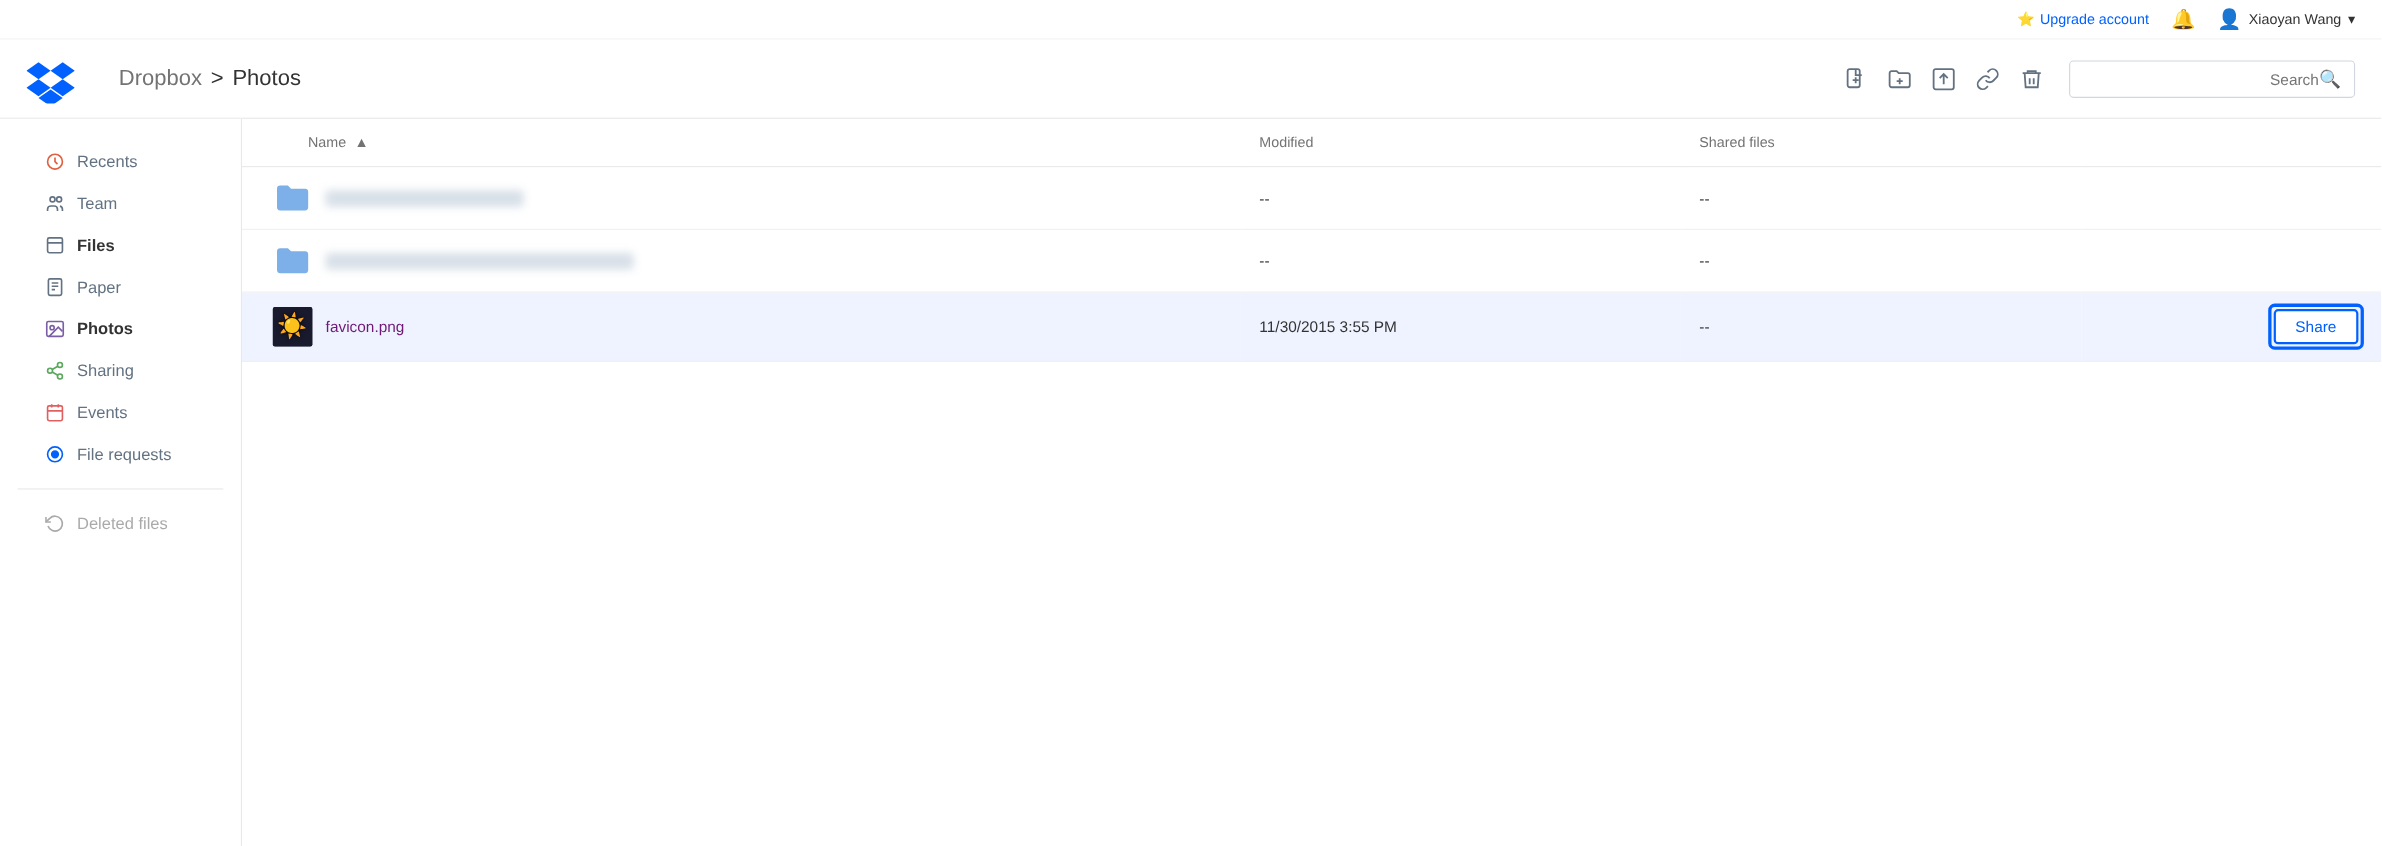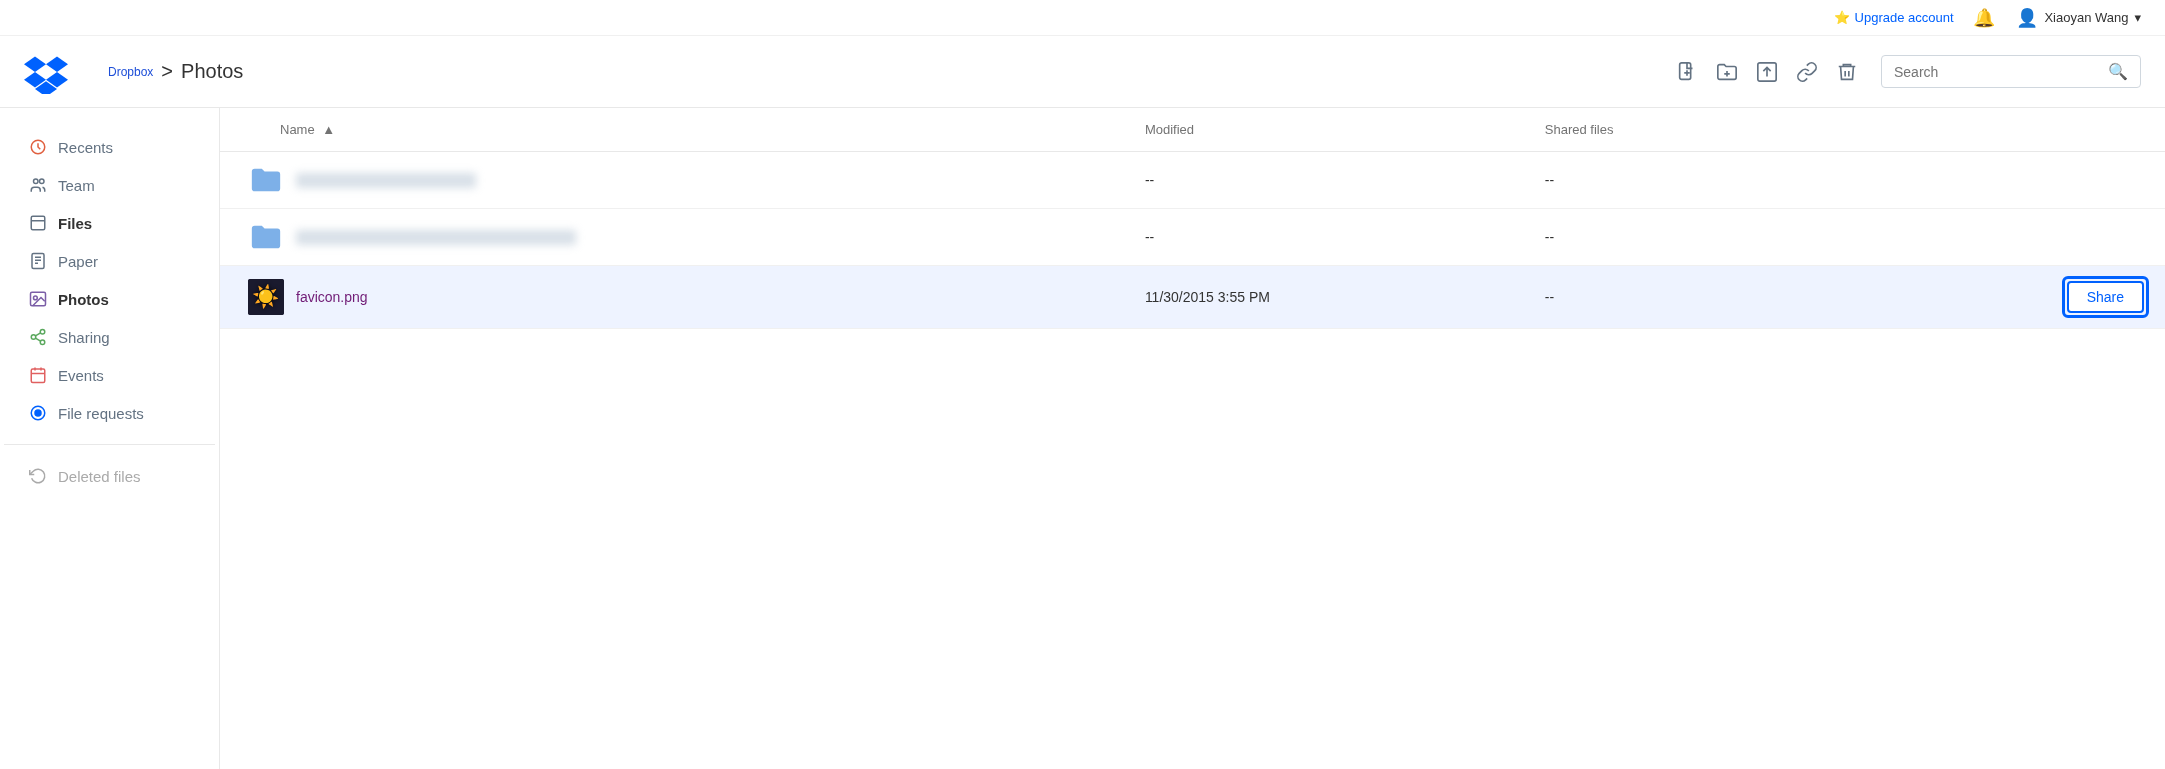--- a/index.html
+++ b/index.html
@@ -23,22 +23,22 @@
       width: 44px;
       height: 44px;
     }
     .breadcrumb {
       flex: 1;
       display: flex;
       align-items: center;
       gap: 8px;
     }
     .breadcrumb-link {
-      color: #1d4ed8;
-      font-size: 12px;
+      color: #737373;
+      font-size: 20px;
       font-weight: 500;
       text-decoration: none;
     }
     .breadcrumb-sep {
       color: #333;
       font-size: 20px;
       font-weight: 300;
     }
     .breadcrumb-current {
       color: #333;
@@ -73,20 +73,21 @@
       width: 260px;
       background: #fff;
     }
     .search-input {
       border: none;
       outline: none;
       font-size: 14px;
       color: #888;
       flex: 1;
       background: transparent;
+      text-align: right;
     }
     .search-icon {
       color: #888;
       font-size: 16px;
     }
 
     
     .top-bar {
       display: flex;
       align-items: center;
@@ -117,21 +118,21 @@
     
     .app-body {
       display: flex;
       height: calc(100vh - 108px);
     }
 
     
     .sidebar {
       width: 220px;
       min-width: 220px;
-      padding: 20px 4px;
+      padding: 20px 16px;
       border-right: 1px solid #e8e8e8;
       background: #fff;
     }
     .sidebar-item {
       display: flex;
       align-items: center;
       gap: 10px;
       padding: 9px 24px;
       cursor: pointer;
       color: #637282;

